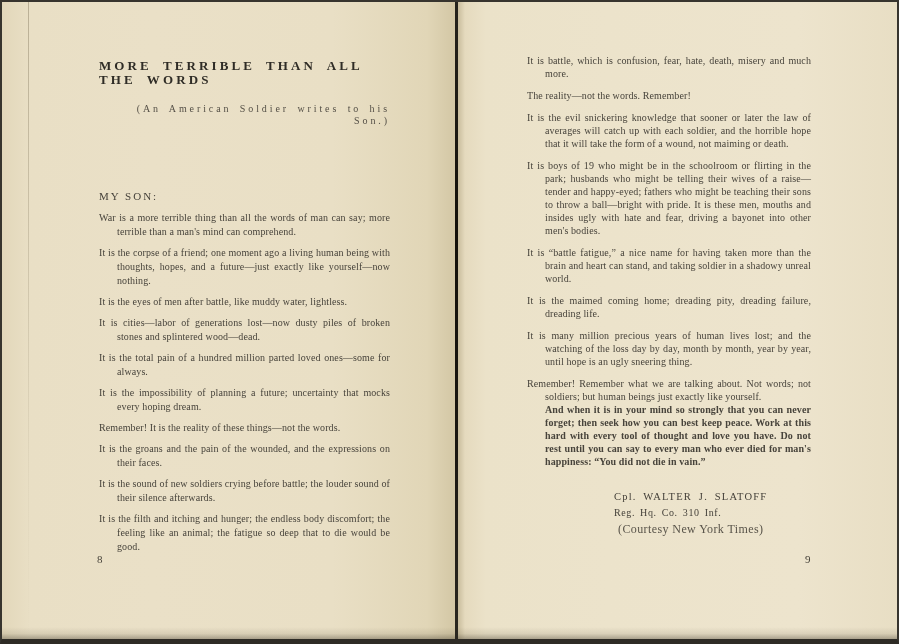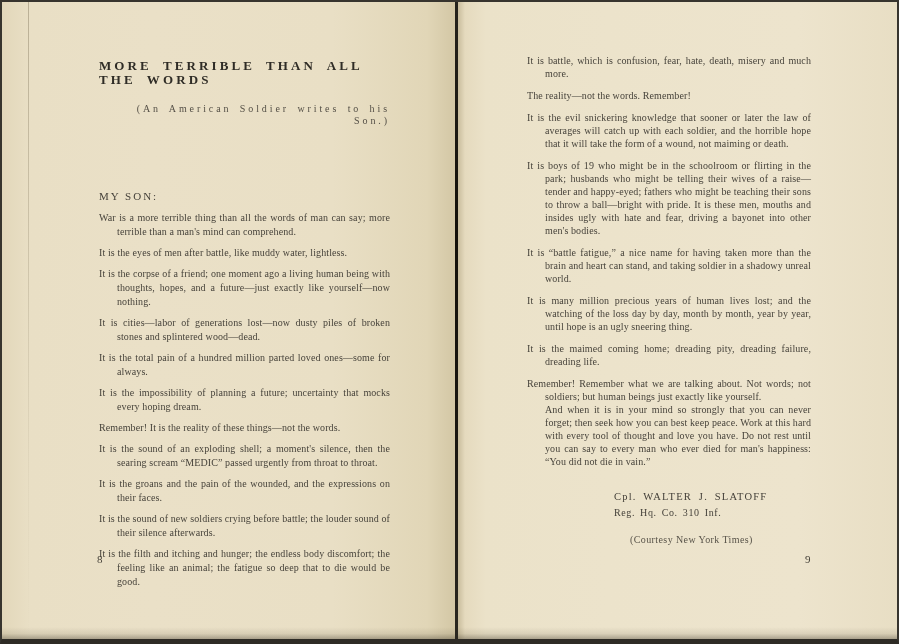--- a/index.html
+++ b/index.html
@@ -119,21 +119,21 @@
     left: 525px;
     top: 52px;
     width: 284px;
     z-index: 4;
   }
   .right-content .para {
     line-height: 13px;
     margin: 0 0 9px 0;
   }
   .para.tight { margin-bottom: 0; }
-  .para.cont  { text-indent: 0; margin-bottom: 16px; }
+  .para.cont  { text-indent: 0; margin-bottom: 16px; font-weight: bold; }
   
   .signature {
     position: absolute;
     left: 612px;
     top: 489px;
     width: 232px;
     z-index: 4;
     color: #45413a;
   }
   .sig-name {
@@ -142,24 +142,24 @@
     word-spacing: 3px;
     margin: 0 0 5px 0;
   }
   .sig-unit {
     font-size: 10px;
     letter-spacing: 0.6px;
     word-spacing: 2px;
     margin: 0 0 4px 0;
   }
   .sig-credit {
-    font-size: 10px;
+    font-size: 12px;
     letter-spacing: 0.4px;
     color: #585349;
-    margin: 16px;
+    margin: 4px;
   }
   
   .pagenum {
     position: absolute;
     font-size: 11px;
     color: #47433b;
     z-index: 4;
   }
   .pagenum-left  { left: 95px;  top: 551px; }
   .pagenum-right { left: 803px; top: 551px; }
@@ -176,41 +176,40 @@
   <div class="page page-right"></div>
 
   <div class="gutter"></div>
 
   <div class="left-content">
     <h1 class="title">MORE TERRIBLE THAN ALL THE WORDS</h1>
     <div class="subtitle">(An American Soldier writes to his Son.)</div>
     <div class="salutation">MY SON:</div>
     <div class="paras">
       <p class="para">War is a more terrible thing than all the words of man can say; more terrible than a man's mind can comprehend.</p>
+      <p class="para">It is the corpse of a friend; one moment ago a living human being with thoughts, hopes, and a future—just exactly like yourself—now nothing.</p>
       <p class="para">It is the eyes of men after battle, like muddy water, lightless.</p>
-      <p class="para">It is the corpse of a friend; one moment ago a living human being with thoughts, hopes, and a future—just exactly like yourself—now nothing.</p>
       <p class="para">It is cities—labor of generations lost—now dusty piles of broken stones and splintered wood—dead.</p>
       <p class="para">It is the total pain of a hundred million parted loved ones—some for always.</p>
       <p class="para">It is the impossibility of planning a future; uncertainty that mocks every hoping dream.</p>
       <p class="para">Remember! It is the reality of these things—not the words.</p>
-      <p class="para">It is the sound of an exploding shell; a moment's silence, then the searing scream “MEDIC” passed urgently from throat to throat.</p>
       <p class="para">It is the groans and the pain of the wounded, and the expressions on their faces.</p>
       <p class="para">It is the sound of new soldiers crying before battle; the louder sound of their silence afterwards.</p>
       <p class="para">It is the filth and itching and hunger; the endless body discomfort; the feeling like an animal; the fatigue so deep that to die would be good.</p>
     </div>
   </div>
 
   <div class="right-content">
     <p class="para">It is battle, which is confusion, fear, hate, death, misery and much more.</p>
     <p class="para">The reality—not the words. Remember!</p>
     <p class="para">It is the evil snickering knowledge that sooner or later the law of averages will catch up with each soldier, and the horrible hope that it will take the form of a wound, not maiming or death.</p>
     <p class="para">It is boys of 19 who might be in the schoolroom or flirting in the park; husbands who might be telling their wives of a raise—tender and happy-eyed; fathers who might be teaching their sons to throw a ball—bright with pride. It is these men, mouths and insides ugly with hate and fear, driving a bayonet into other men's bodies.</p>
     <p class="para">It is “battle fatigue,” a nice name for having taken more than the brain and heart can stand, and taking soldier in a shadowy unreal world.</p>
+    <p class="para">It is the maimed coming home; dreading pity, dreading failure, dreading life.</p>
     <p class="para">It is many million precious years of human lives lost; and the watching of the loss day by day, month by month, year by year, until hope is an ugly sneering thing.</p>
-    <p class="para">It is the maimed coming home; dreading pity, dreading failure, dreading life.</p>
     <p class="para tight">Remember! Remember what we are talking about. Not words; not soldiers; but human beings just exactly like yourself.</p>
     <p class="para cont">And when it is in your mind so strongly that you can never forget; then seek how you can best keep peace. Work at this hard with every tool of thought and love you have. Do not rest until you can say to every man who ever died for man's happiness: “You did not die in vain.”</p>
   </div>
 
   <div class="signature">
     <p class="sig-name">Cpl. WALTER J. SLATOFF</p>
     <p class="sig-unit">Reg. Hq. Co. 310 Inf.</p>
     <p class="sig-credit">(Courtesy New York Times)</p>
   </div>
 

